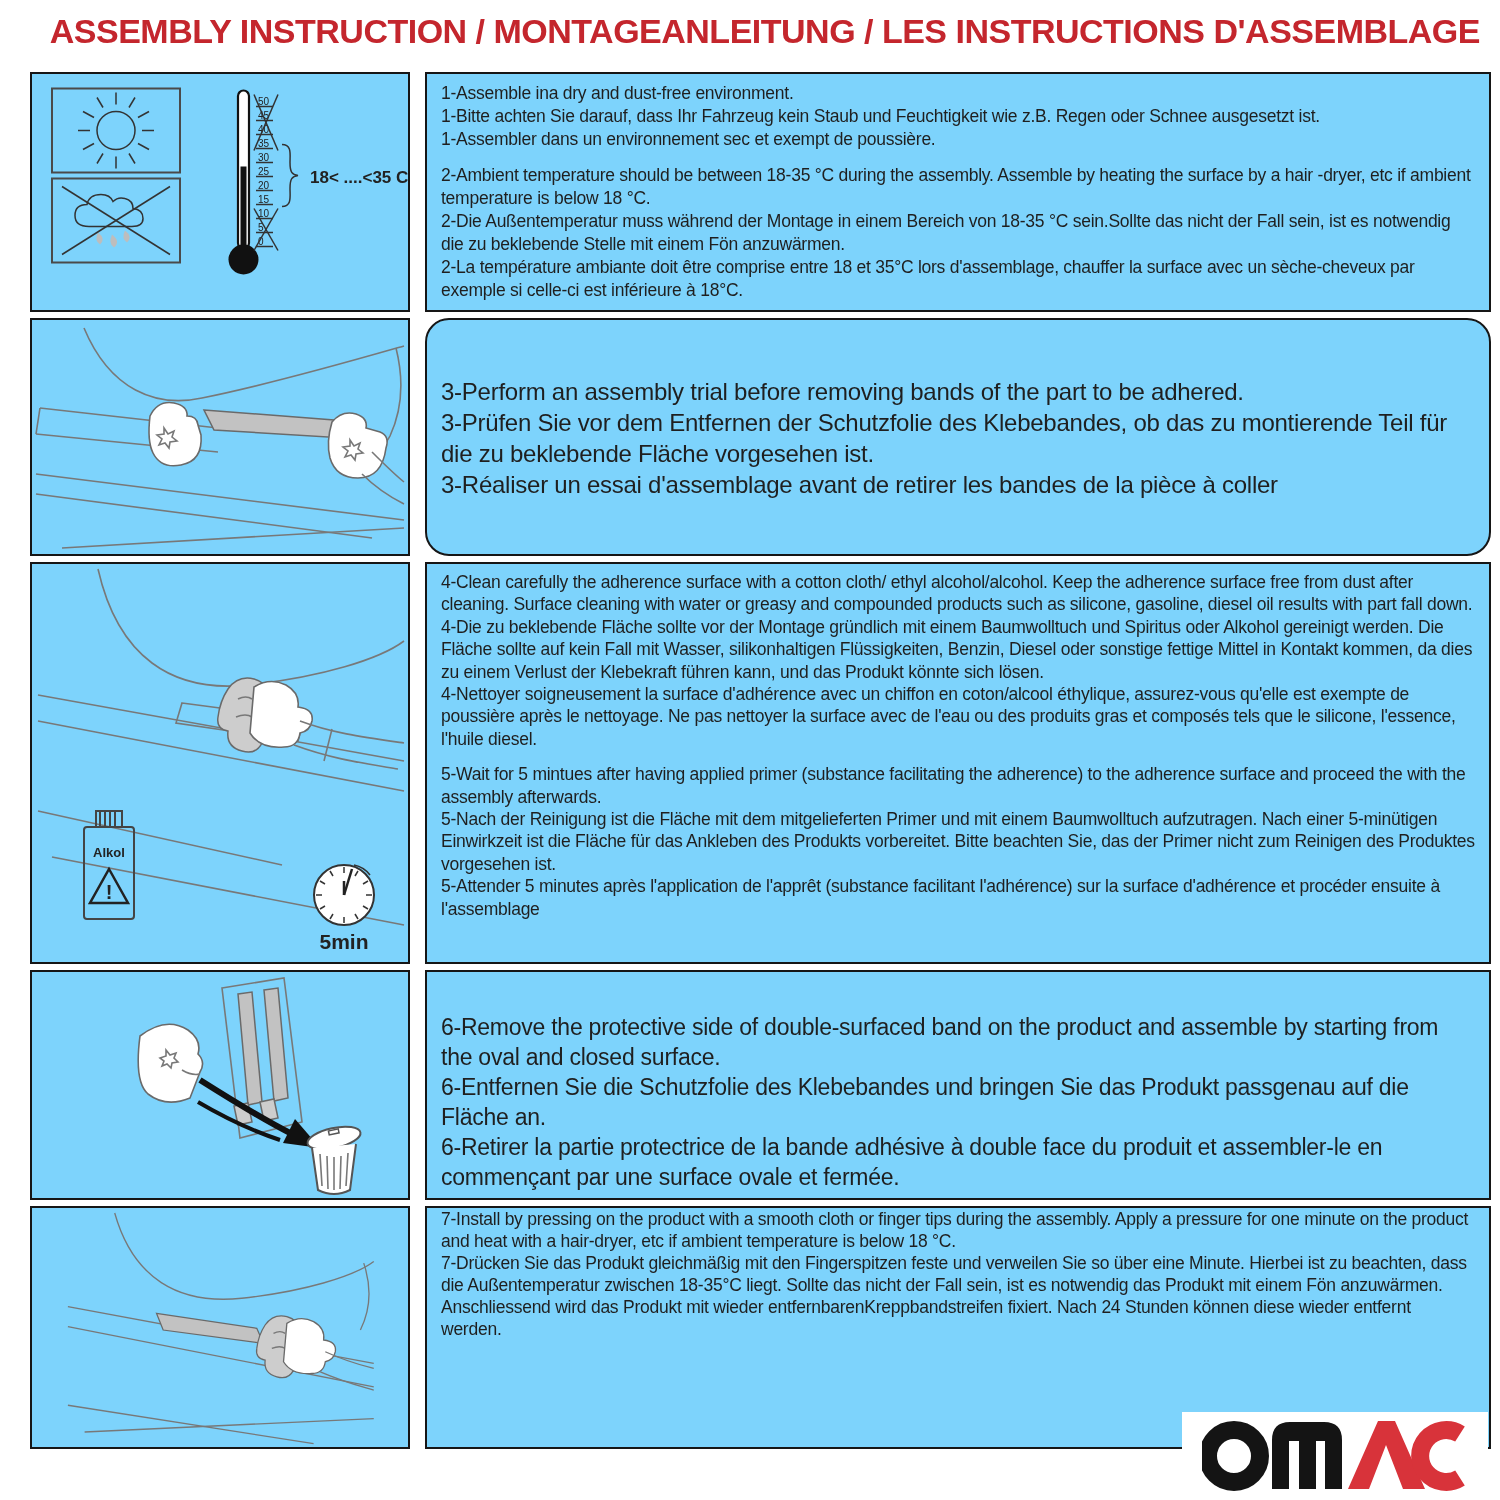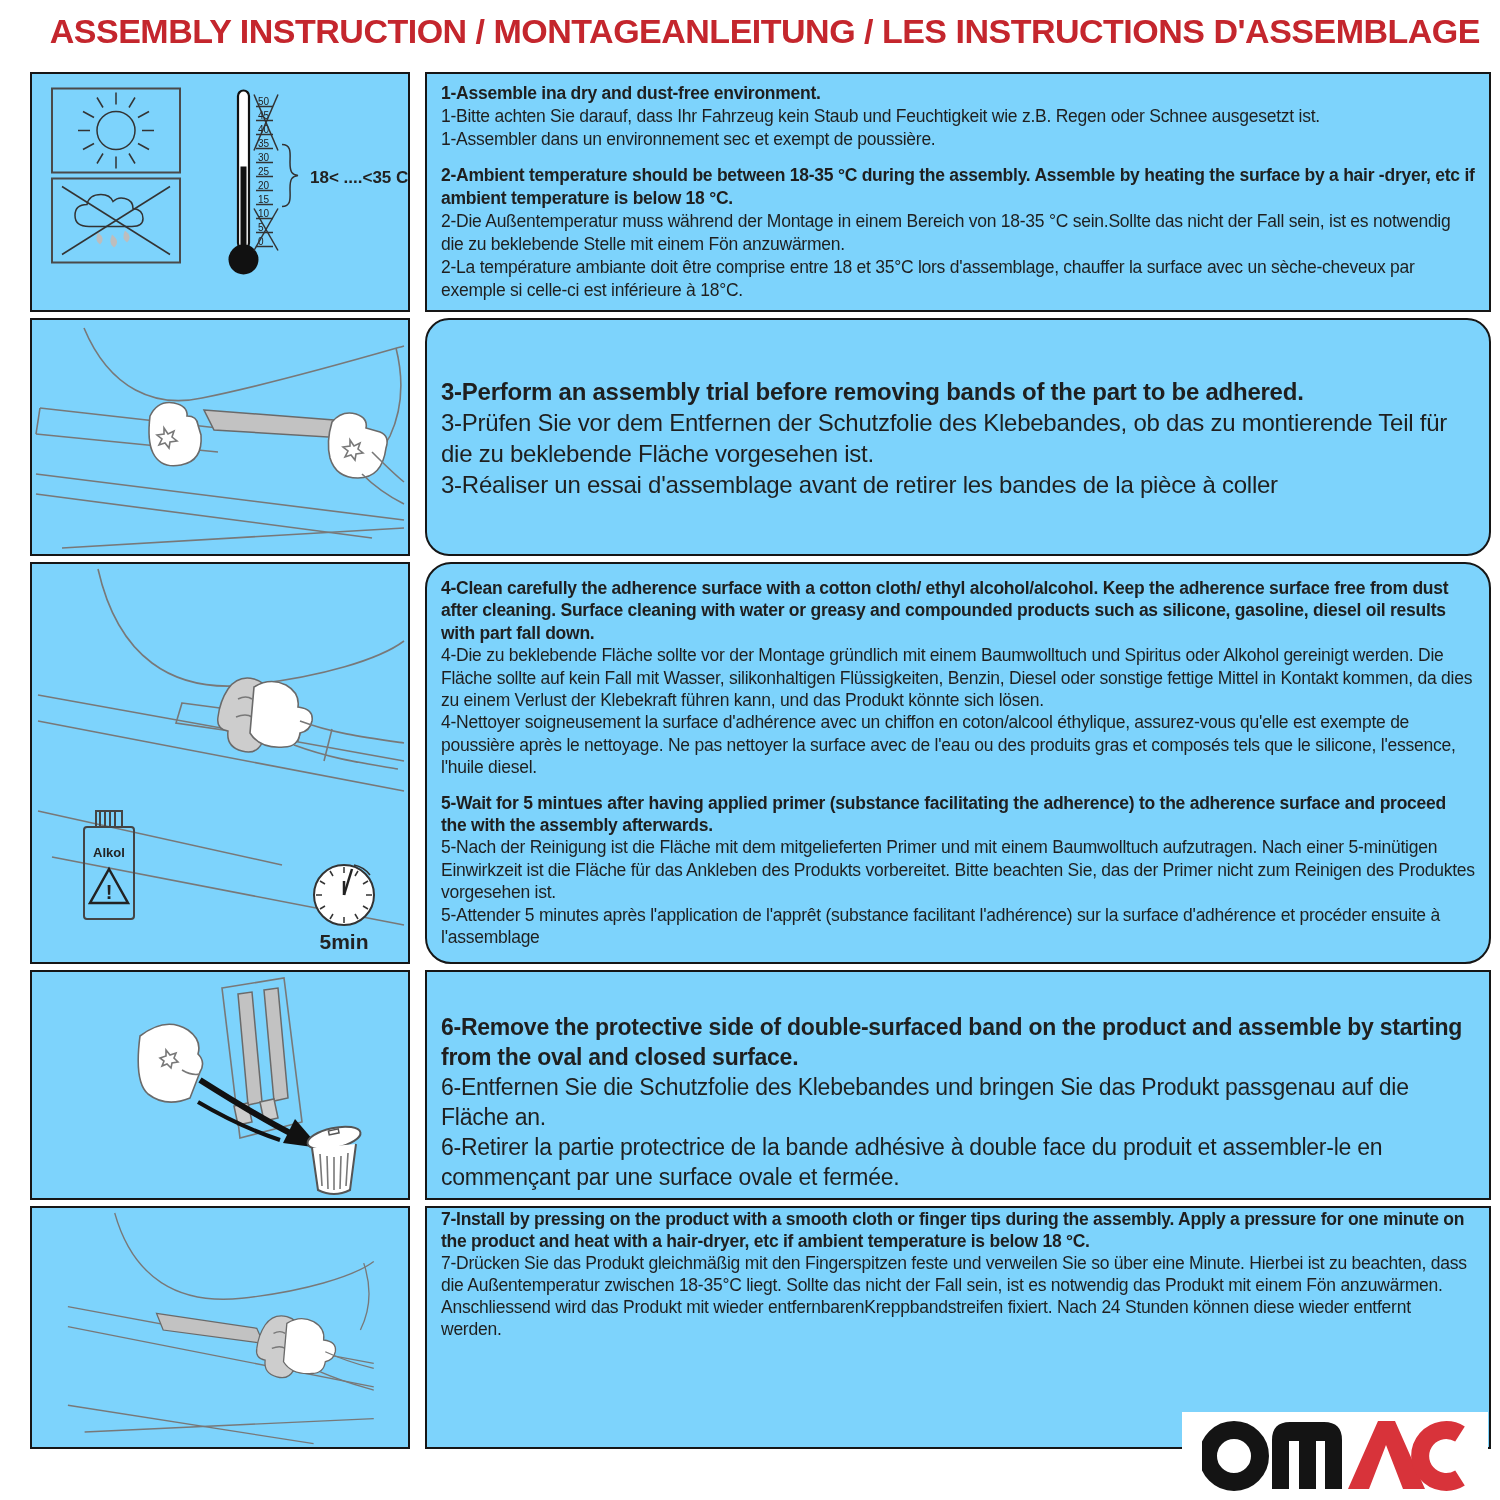--- a/index.html
+++ b/index.html
@@ -21,25 +21,25 @@
   .row4 { top:970px; height:230px; }
   .row5 { top:1206px;height:243px; }
   .illu, .text {
     position:absolute; top:0; bottom:0; background:#7dd3fc;
     border:2.5px solid #161616; box-sizing:border-box;
   }
   .illu { left:0; width:380px; }
   .text { left:395px; right:0; }
   .illu svg { width:100%; height:100%; display:block; }
   .para { margin:0; letter-spacing:-0.25px; }
-  .para.bold { font-weight:bold; }
+  .para.bold { font-weight:normal; }
   .para.gap { margin-top:13px; }
   .row1 .text { padding:8px 14px;  font-size:17.5px; line-height:23px; }
   .row2 .text { padding:56px 14px 0; font-size:24px;  line-height:31px;border-radius:24px; }
-  .row3 .text { padding:13px 14px;  font-size:17.5px; line-height:22.4px;border-radius:26px; }
+  .row3 .text { padding:7px 14px;  font-size:17.5px; line-height:22.4px; }
   .row4 .text { padding:40px 14px 0; font-size:23px;  line-height:30px; }
   .row5 .text { padding:0 14px; font-size:17.5px; line-height:22px; }
 
   .ln  { fill:none; stroke:#4a4a4a; stroke-width:2; }
   .art { fill:none; stroke:#787878; stroke-width:1.6; }
   .artd{ fill:none; stroke:#444444; stroke-width:2; }
   .gray{ fill:#c2c2c2; stroke:#6a6a6a; stroke-width:1.5; }
   .cloth{ fill:#cdcdcd; stroke:#6a6a6a; stroke-width:1.5; }
   .hand{ fill:#ffffff; stroke:#6a6a6a; stroke-width:1.6; }
   .thin{ fill:none; stroke:#333333; stroke-width:1.5; }

